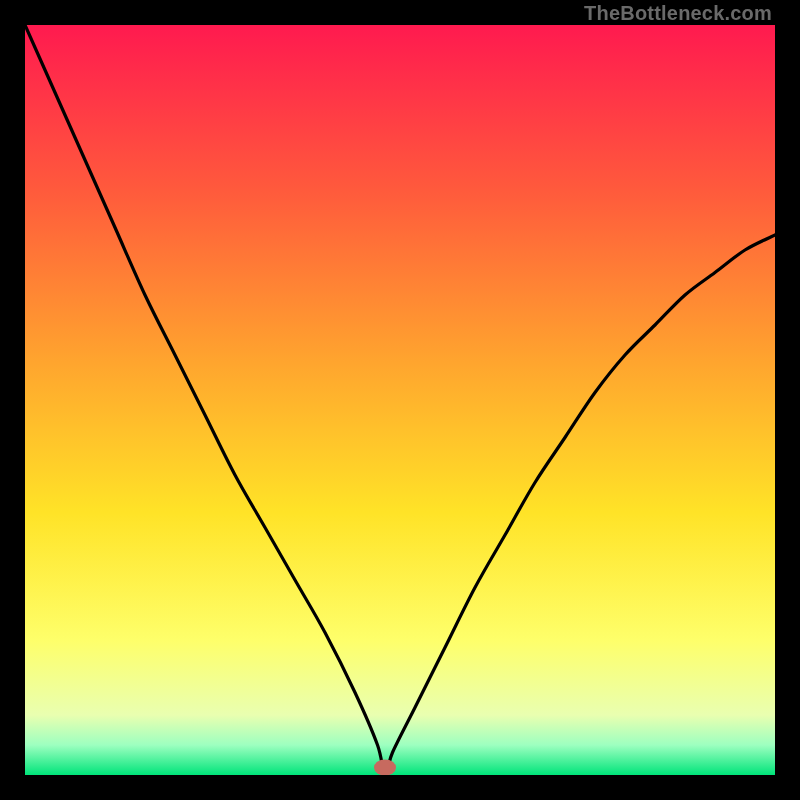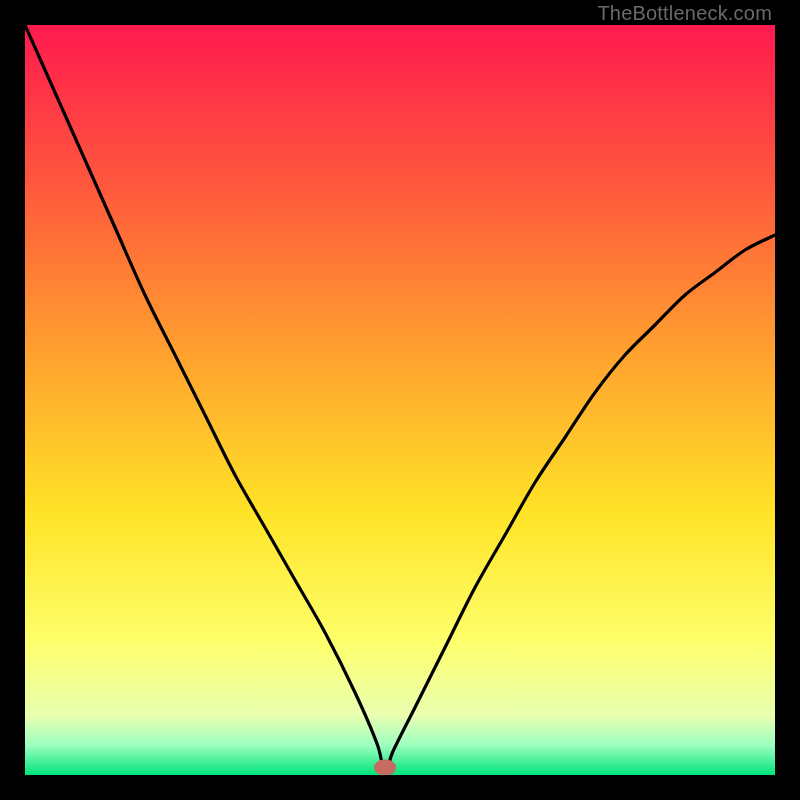--- a/index.html
+++ b/index.html
@@ -24,21 +24,21 @@
     top: 25px;
     width: 750px;
     height: 750px;
   }
   .watermark {
     position: absolute;
     top: 2px;
     right: 28px;
     font-family: Arial, Helvetica, sans-serif;
     font-size: 20px;
-    font-weight: 400;
+    font-weight: 700;
     color: #6a6a6a;
     letter-spacing: 0.2px;
   }
   svg { display: block; }
 </style>
 </head>
 <body>
 
 <div class="frame">
 

